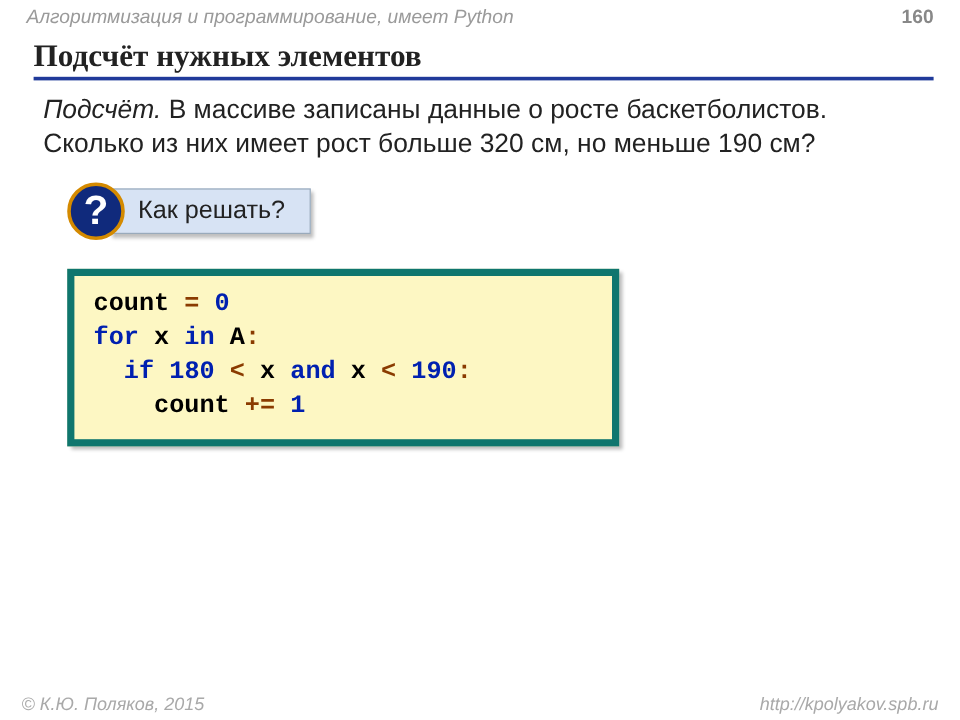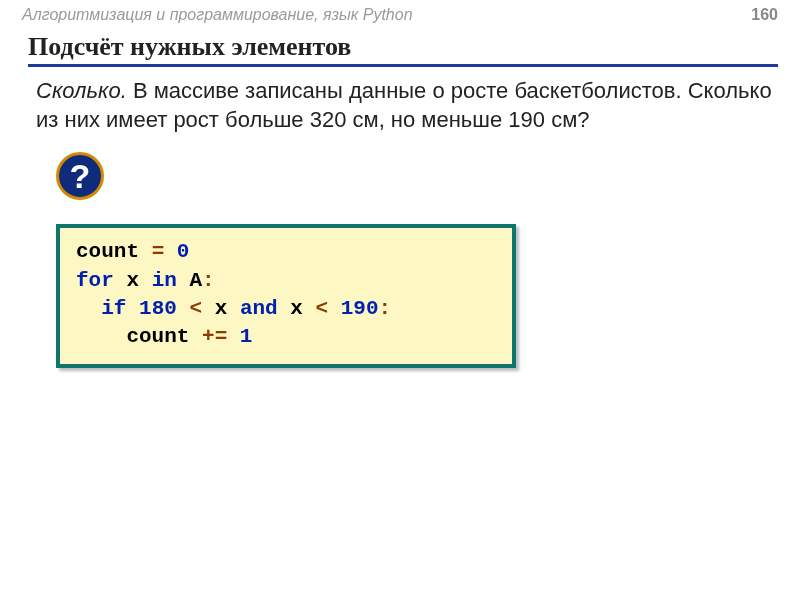--- a/index.html
+++ b/index.html
@@ -56,21 +56,21 @@
     border: 1px solid #9ab;
     box-shadow: 3px 3px 3px #bbb;
     padding: 6px 20px 6px 24px;
     font-size: 21px;
     color: #222;
   }
   .code {
     margin: 24px 0 0 56px;
     width: 460px;
     background: #fdf7c3;
-    border: 4px solid #0f766e;
+    border: 6px solid #0f766e;
     box-shadow: 3px 3px 3px #bbb;
     padding: 10px 16px 12px 16px;
     font-family: "Courier New", monospace;
     font-size: 21px;
     font-weight: bold;
     line-height: 1.35;
     white-space: pre;
   }
   .c-black { color: #000; }
   .c-blue  { color: #0020b0; }
@@ -81,34 +81,37 @@
     padding: 0 18px;
     color: #a9a9a9;
     font-style: italic;
     font-size: 15px;
   }
 </style>
 </head>
 <body>
 
 <div class="header">
-  <span>Алгоритмизация и программирование, язык Python</span>
+  <span>Алгоритмизация и программирование, имеет Python</span>
   <span class="page-num">160</span>
 </div>
 
 <div class="title">Подсчёт нужных элементов</div>
 
 <div class="task">
-  <span class="lead">Сколько.</span>
+  <span class="lead">Подсчёт.</span>
   <span>В массиве записаны данные о росте баскетболистов. Сколько из них имеет рост больше 320 см, но меньше 190 см?</span>
 </div>
 
 <div class="hint">
   <div class="hint-badge">?</div>
+  <div class="hint-box">Как решать?</div>
 </div>
 
 <div class="code" id="code"><span class="c-black">count </span><span class="c-brown">=</span><span class="c-black"> </span><span class="c-blue">0</span>
 <span class="c-blue">for</span><span class="c-black"> x </span><span class="c-blue">in</span><span class="c-black"> A</span><span class="c-brown">:</span>
 <span class="c-black">  </span><span class="c-blue">if</span><span class="c-black"> </span><span class="c-blue">180</span><span class="c-black"> </span><span class="c-brown">&lt;</span><span class="c-black"> x </span><span class="c-blue">and</span><span class="c-black"> x </span><span class="c-brown">&lt;</span><span class="c-black"> </span><span class="c-blue">190</span><span class="c-brown">:</span>
 <span class="c-black">    count </span><span class="c-brown">+=</span><span class="c-black"> </span><span class="c-blue">1</span></div>
 
 <div class="footer">
+  <span>© К.Ю. Поляков, 2015</span>
+  <span>http://kpolyakov.spb.ru</span>
 </div>
 
 </body></html>

